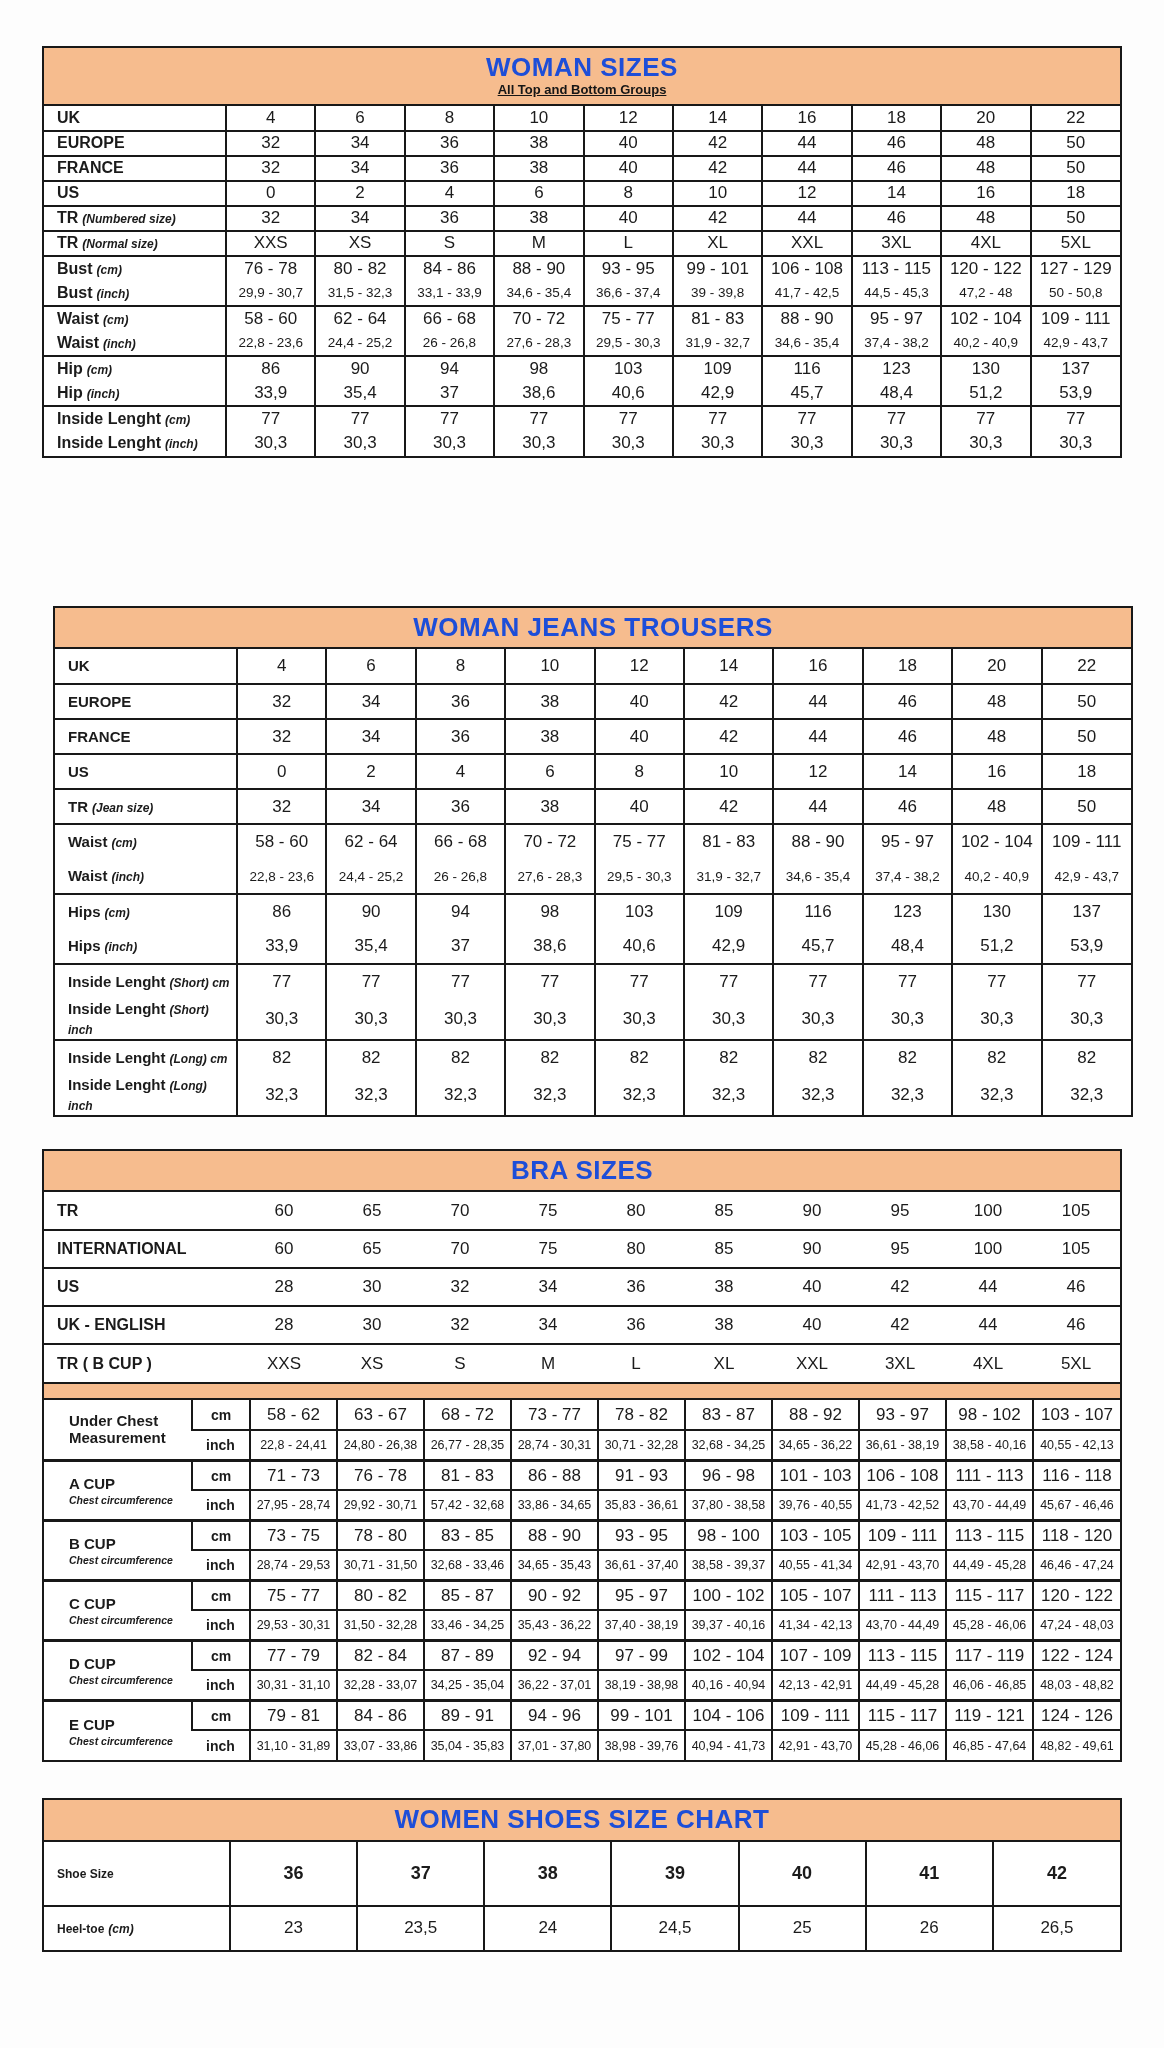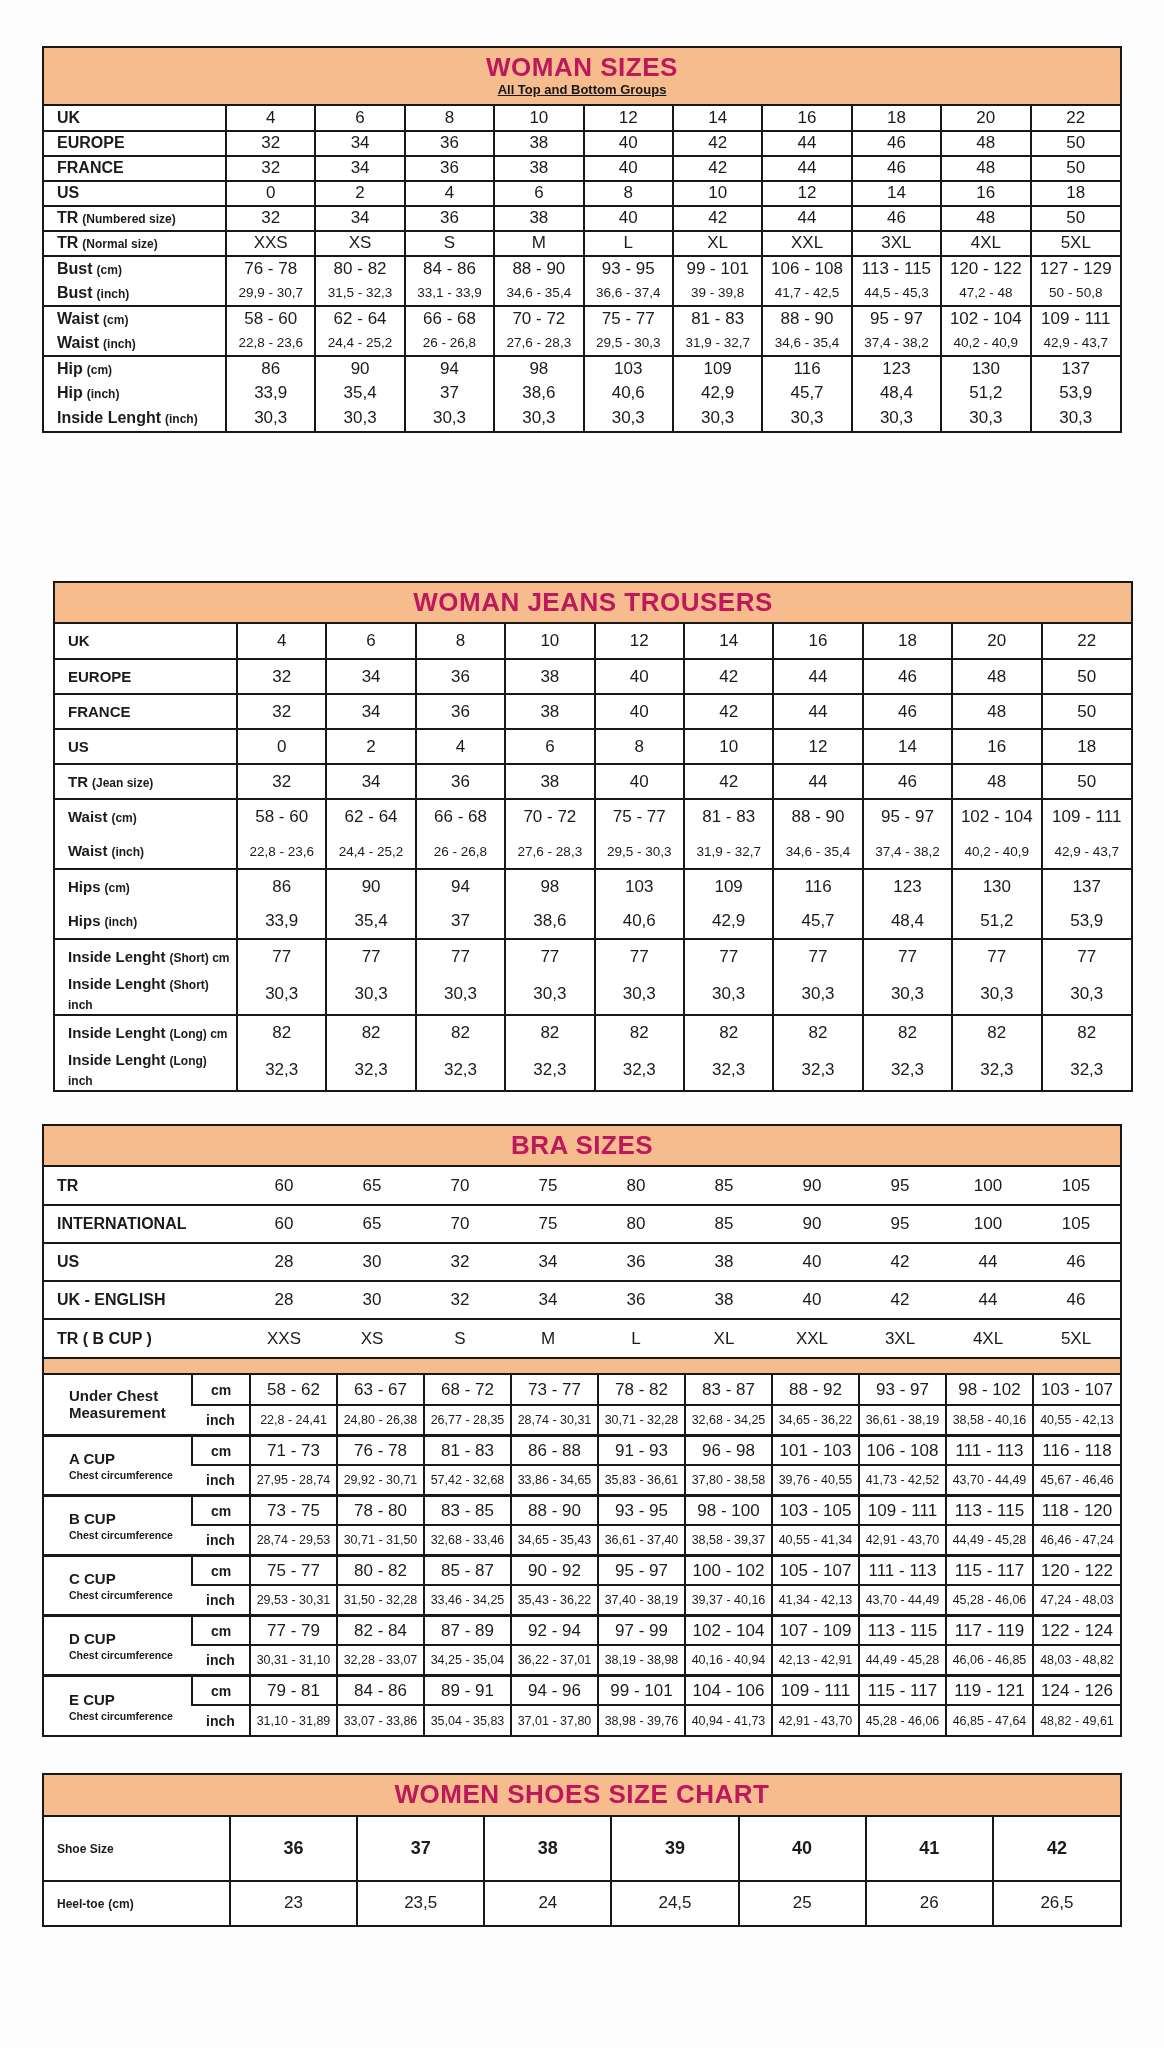--- a/index.html
+++ b/index.html
@@ -12,37 +12,37 @@
 
   section.chart{width:1080px;border:2px solid #181818;background:#ffffff;}
   .mt-t2{margin-top:148px;margin-left:11px;}
   .mt-t3{margin-top:32px;}
   .mt-t4{margin-top:36px;}
 
   .chart-header{
     background:#f6bc8e;border-bottom:2px solid #181818;
     text-align:center;padding:6px 0 6px;
   }
-  .chart-title{font-size:26px;line-height:1.05;font-weight:bold;letter-spacing:.5px;color:#be185d;}
+  .chart-title{font-size:26px;line-height:1.05;font-weight:bold;letter-spacing:.5px;color:#1d4ed8;}
   .chart-subtitle{font-size:13px;line-height:1.2;font-weight:bold;margin-top:1px;color:#161616;text-decoration:underline;}
 
   table.grid{width:100%;border-collapse:collapse;table-layout:fixed;}
   .grid td{
     border-left:2px solid #181818;
     text-align:center;vertical-align:middle;
     font-size:17px;padding:0 3px;overflow:hidden;
   }
   .grid td:first-child{border-left:none;}
   .grid td.label-cell{text-align:left;padding-left:13px;}
   .grid tr.r-sep td{border-top:2px solid #181818;}
   .grid tr.r-first td{border-top:none;}
   .grid tr.r-tail td{border-top:none;}
 
   .lbl-strong{font-weight:bold;font-size:16px;}
-  .lbl-small{font-weight:bold;font-size:12px;margin-left:4px;}
+  .lbl-small{font-weight:bold;font-size:12px;margin-left:4px;font-style:italic;}
   .val.sm{font-size:13.5px;}
   .val.b{font-weight:bold;font-size:18px;}
 
   
   .t1 tr{height:25px;}
   .t1 td.label-cell{width:182px;}
 
   
   .t2 tr{height:35px;}
   .t2 td.label-cell{width:182px;}
@@ -234,20 +234,33 @@
             <td class="val">35,4</td>
             <td class="val">37</td>
             <td class="val">38,6</td>
             <td class="val">40,6</td>
             <td class="val">42,9</td>
             <td class="val">45,7</td>
             <td class="val">48,4</td>
             <td class="val">51,2</td>
             <td class="val">53,9</td>
           </tr>
+          <tr class="r-sep">
+            <td class="label-cell"><span class="lbl-strong">Inside Lenght</span><span class="lbl-small">(cm)</span></td>
+            <td class="val">77</td>
+            <td class="val">77</td>
+            <td class="val">77</td>
+            <td class="val">77</td>
+            <td class="val">77</td>
+            <td class="val">77</td>
+            <td class="val">77</td>
+            <td class="val">77</td>
+            <td class="val">77</td>
+            <td class="val">77</td>
+          </tr>
           <tr class="r-tail">
             <td class="label-cell"><span class="lbl-strong">Inside Lenght</span><span class="lbl-small">(inch)</span></td>
             <td class="val">30,3</td>
             <td class="val">30,3</td>
             <td class="val">30,3</td>
             <td class="val">30,3</td>
             <td class="val">30,3</td>
             <td class="val">30,3</td>
             <td class="val">30,3</td>
             <td class="val">30,3</td>

